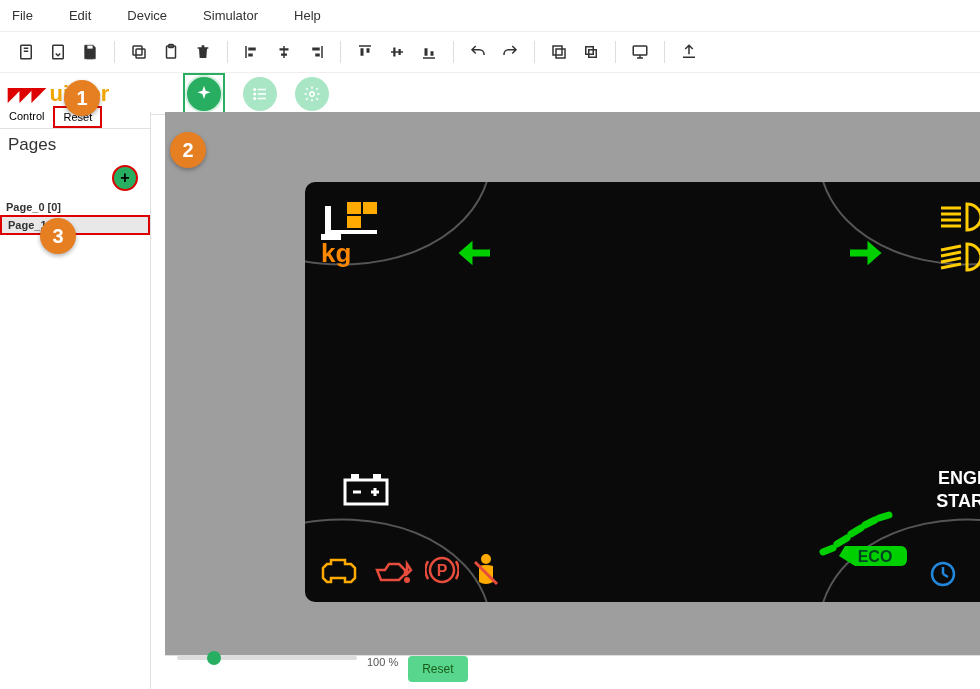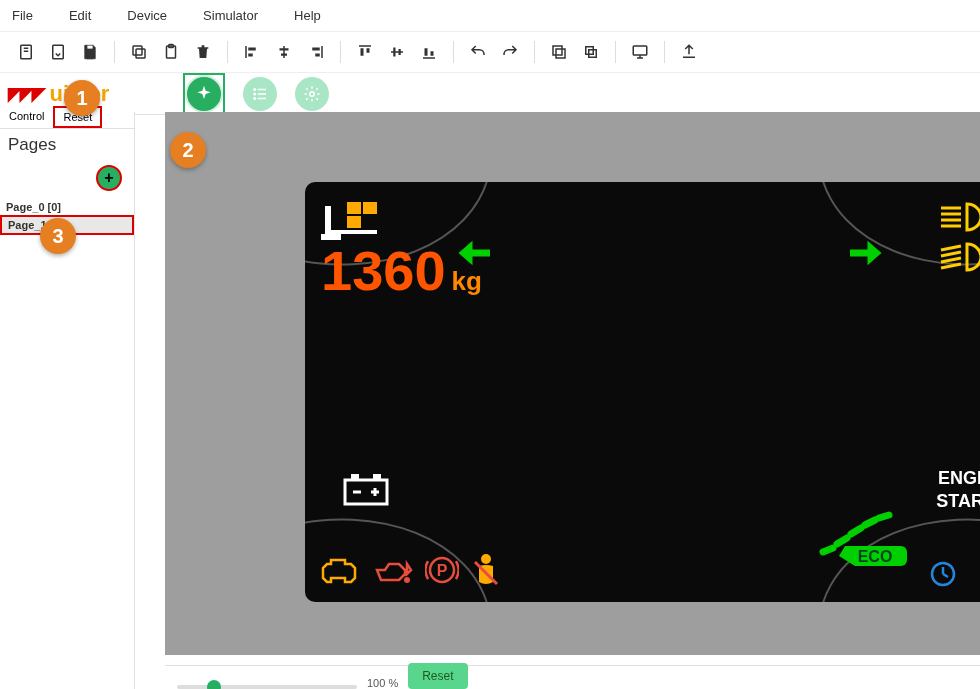--- a/index.html
+++ b/index.html
@@ -18,37 +18,37 @@
   .logo-row { display: flex; align-items: stretch; height: 42px; border-bottom: 1px solid #e0e0e0; }
   .logo-box { display: flex; align-items: center; padding-left: 8px; width: 165px; font-size: 22px; font-weight: bold; color: #f0a500; position: relative; }
   .logo-red { color: #d00; margin-right: 6px; font-size: 18px; letter-spacing: -2px; }
   .mode-btns { display: flex; align-items: center; gap: 18px; padding-left: 18px; }
   .mode-btn { width: 34px; height: 34px; border-radius: 50%; display: flex; align-items: center; justify-content: center; cursor: pointer; }
   .mode-active { background: #27ae60; border: 2px solid #27ae60; box-shadow: 0 0 0 2px rgba(39,174,96,.2); }
   .mode-inactive { background: #a8e6c5; }
   .mode-frame { border: 2px solid #27ae60; padding: 2px; }
 
   
-  .left-panel { position: absolute; left: 0; top: 112px; width: 135px; height: calc(100% - 112px); background: #fff; border-right: 1px solid #e0e0e0; }
+  .left-panel { position: absolute; left: 0; top: 112px; width: 151px; height: calc(100% - 112px); background: #fff; border-right: 1px solid #e0e0e0; }
   .tabs-row { display: flex; font-size: 11px; border-bottom: 1px solid #e0e0e0; margin-top: -6px; }
   .tab { padding: 3px 8px; cursor: pointer; border: 1px solid transparent; }
   .tab.active { border: 2px solid #d00; }
   .panel-title { font-size: 17px; color: #333; padding: 6px 8px 2px; }
   .add-btn-row { display: flex; justify-content: flex-end; padding: 8px 12px; }
   .add-btn { width: 26px; height: 26px; border-radius: 50%; background: #27ae60; display: flex; align-items: center; justify-content: center; cursor: pointer; font-size: 16px; font-weight: bold; color: #000; border: 2px solid #d00; }
   .page-list { font-size: 11px; }
   .page-item { padding: 2px 6px; cursor: pointer; color: #333; font-weight: bold; }
   .page-item.sel { background: #e8e8e8; border: 2px solid #d00; }
 
   
   .canvas-area { position: absolute; left: 165px; top: 112px; right: 0; bottom: 34px; background: #9e9e9e; overflow: hidden; }
   .device-screen { position: absolute; left: 140px; top: 70px; width: 700px; height: 420px; background: #0a0a0a; border-radius: 10px; overflow: hidden; }
 
   
-  .zoom-bar { position: absolute; left: 165px; bottom: 0; right: 0; height: 24px; background: #fff; display: flex; align-items: flex-end; gap: 10px; padding: 0 12px; border-top: 1px solid #e0e0e0; }
+  .zoom-bar { position: absolute; left: 165px; bottom: 0; right: 0; height: 34px; background: #fff; display: flex; align-items: flex-start; gap: 10px; padding: 0 12px; border-top: 1px solid #e0e0e0; }
   .slider-track { position: relative; width: 180px; height: 4px; background: #ddd; border-radius: 2px; }
   .slider-thumb { position: absolute; top: -5px; width: 14px; height: 14px; border-radius: 50%; background: #27ae60; cursor: pointer; }
   .zoom-val { font-size: 11px; color: #555; }
   .reset-btn { background: #58d68d; border: none; border-radius: 4px; padding: 6px 14px; font-size: 12px; color: #1a5c1a; cursor: pointer; }
 
   
   .callout { position: absolute; width: 36px; height: 36px; border-radius: 50%; background: #e67e22; color: #fff; font-size: 20px; font-weight: bold; display: flex; align-items: center; justify-content: center; box-shadow: 0 2px 4px rgba(0,0,0,.3); z-index: 50; }
 
   
   .ds-topleft { position: absolute; left: 16px; top: 18px; }
@@ -258,21 +258,20 @@
       <svg width="60" height="42" viewBox="0 0 60 42">
         <rect x="26" y="2" width="14" height="12" fill="#ffaa00"></rect>
         <rect x="42" y="2" width="14" height="12" fill="#ffaa00"></rect>
         <rect x="26" y="16" width="14" height="12" fill="#ffaa00"></rect>
         <rect x="26" y="30" width="30" height="4" fill="#fff"></rect>
         <rect x="4" y="6" width="6" height="28" fill="#fff"></rect>
         <rect x="10" y="30" width="16" height="4" fill="#fff"></rect>
         <rect x="0" y="34" width="20" height="6" fill="#fff"></rect>
       </svg>
       <div style="display:flex;align-items:baseline;gap:6px;margin-top:-4px">
-        <span class="weight-val">1360</span>
         <span class="weight-unit">kg</span>
       </div>
     </div>
 
     <div class="arrow-left">
       <svg width="42" height="42" viewBox="0 0 24 24" fill="#00d000">
           <path d="M20 10H10V5l-8 7 8 7v-5h10z"></path>
         </svg>
     </div>
 

